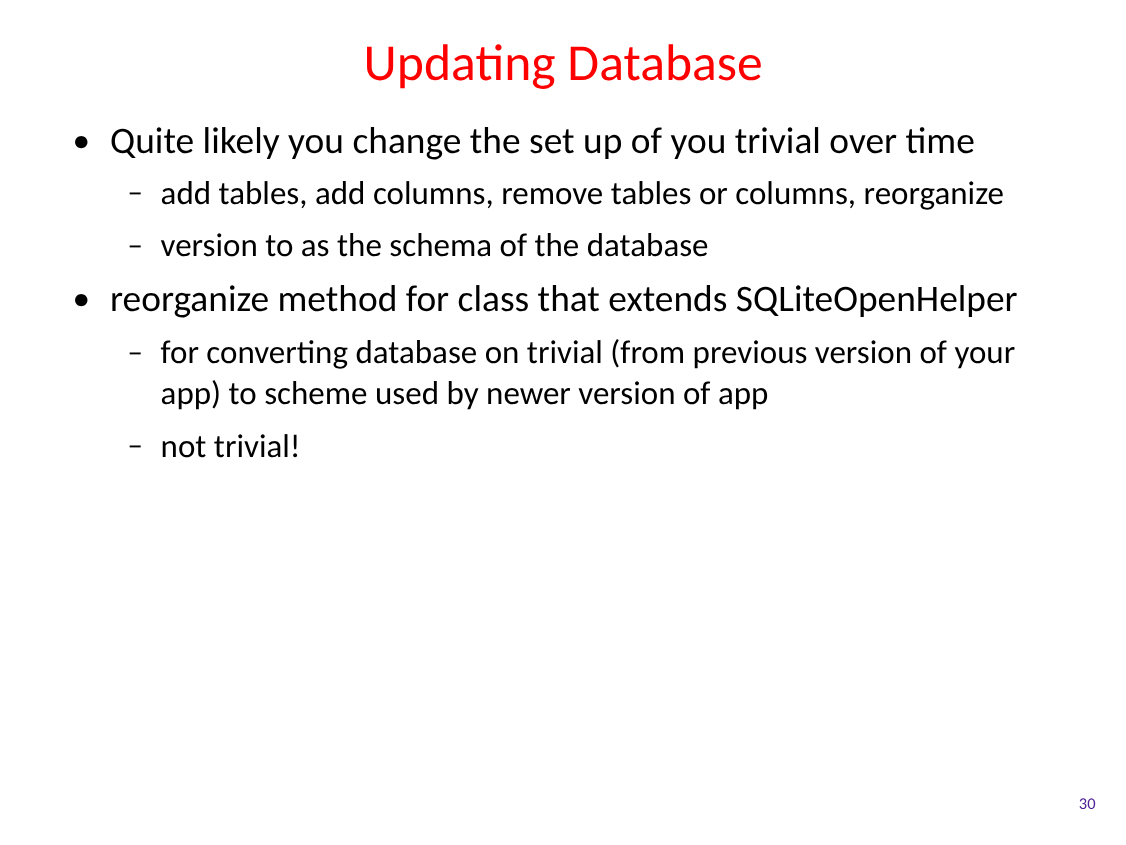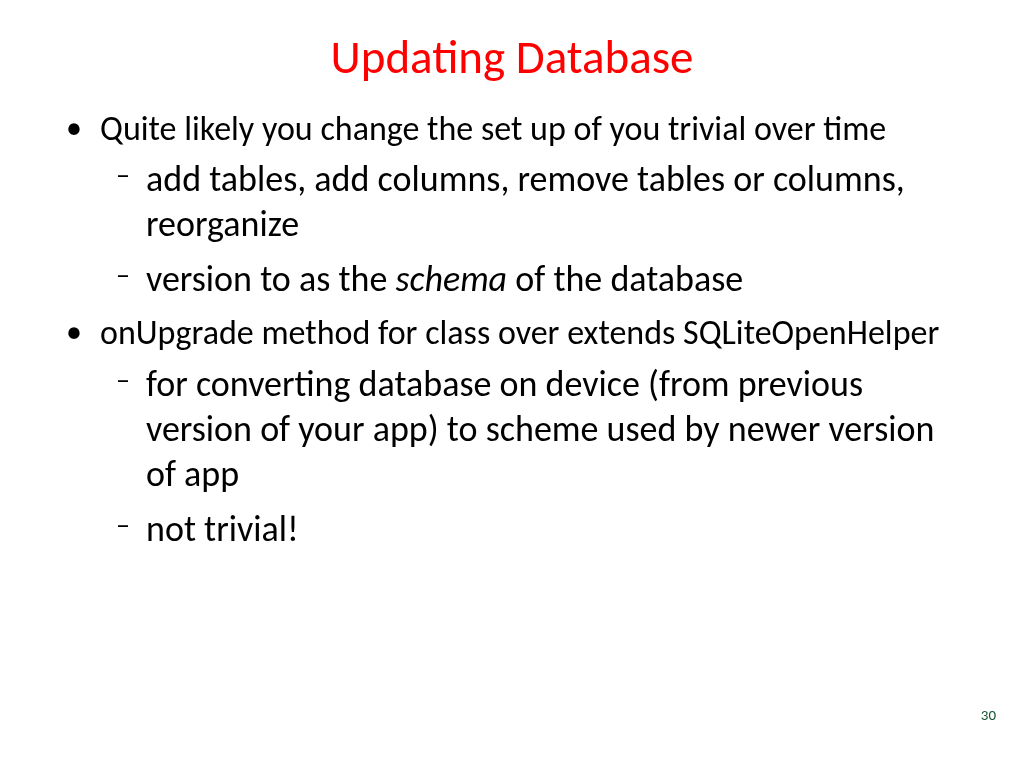--- a/index.html
+++ b/index.html
@@ -41,39 +41,39 @@
       font-size: 32px;
       color: #000;
     }
     ul.sub {
       list-style: none;
       padding-left: 46px;
       margin-top: 8px;
     }
     ul.sub > li {
       position: relative;
-      font-size: 36px;
+      font-size: 30px;
       line-height: 1.25;
       margin-bottom: 10px;
     }
     ul.sub > li::before {
       content: "–";
       position: absolute;
       left: -30px;
       top: 0px;
       font-size: 28px;
       color: #000;
     }
-    .italic { font-style: italic; }
+    .italic { }
     .page-num {
       position: absolute;
       right: 28px;
-      bottom: 44px;
+      bottom: 28px;
       font-size: 15px;
-      color: #14532d;
+      color: #4c1d95;
       text-align: right;
     }
   </style>
 </head>
 <body>
 
 <div class="slide">
   <h1 class="title">Updating Database</h1>
 
   <ul class="top">
@@ -82,24 +82,24 @@
       <ul class="sub">
         <li>
           <span>add tables, add columns, remove tables or columns, reorganize</span>
         </li>
         <li>
           <span>version to as the </span><span class="italic">schema</span><span> of the database</span>
         </li>
       </ul>
     </li>
     <li>
-      <span>onUpgrade method for class over extends SQLiteOpenHelper</span>
+      <span>reorganize method for class that extends SQLiteOpenHelper</span>
       <ul class="sub">
         <li>
-          <span> for converting database on device (from previous version of your app) to scheme used by newer version of app</span>
+          <span> for converting database on trivial (from previous version of your app) to scheme used by newer version of app</span>
         </li>
         <li>
           <span>not trivial!</span>
         </li>
       </ul>
     </li>
   </ul>
 
   <div class="page-num">30</div>
 </div>

